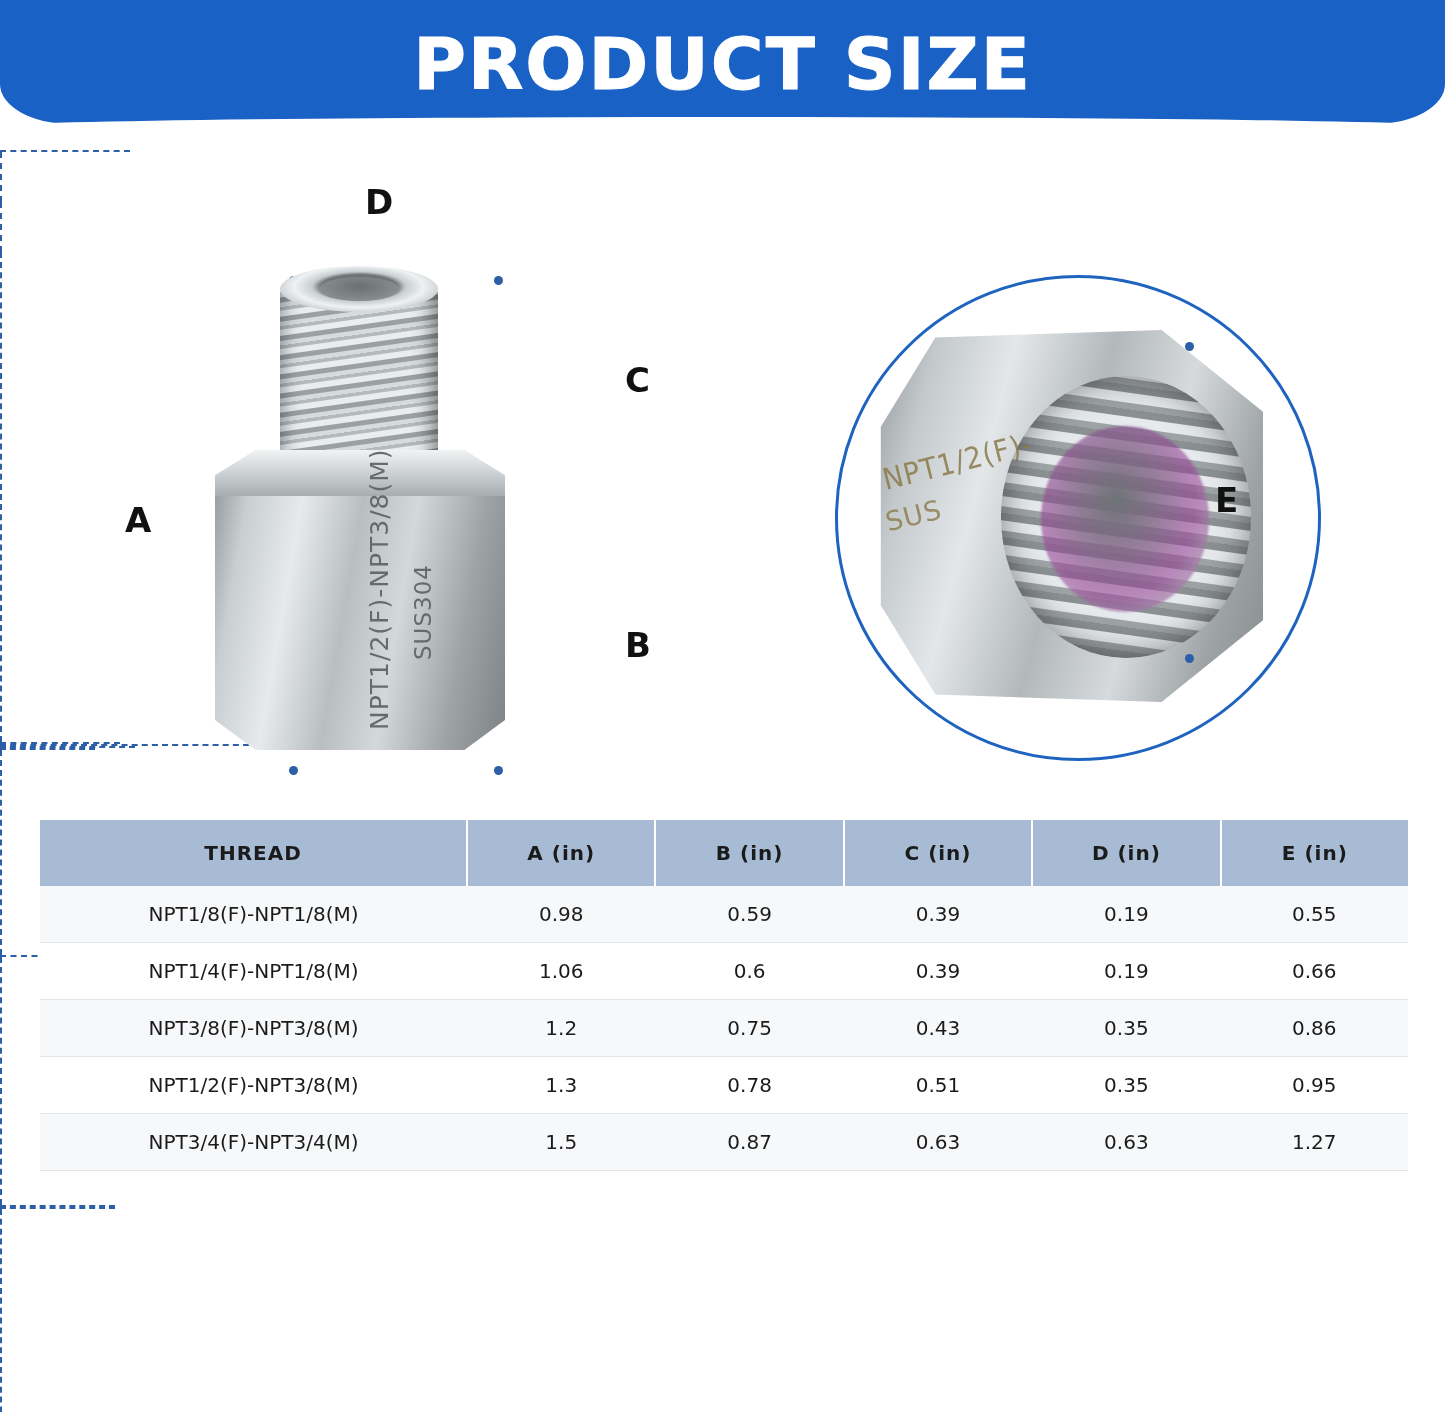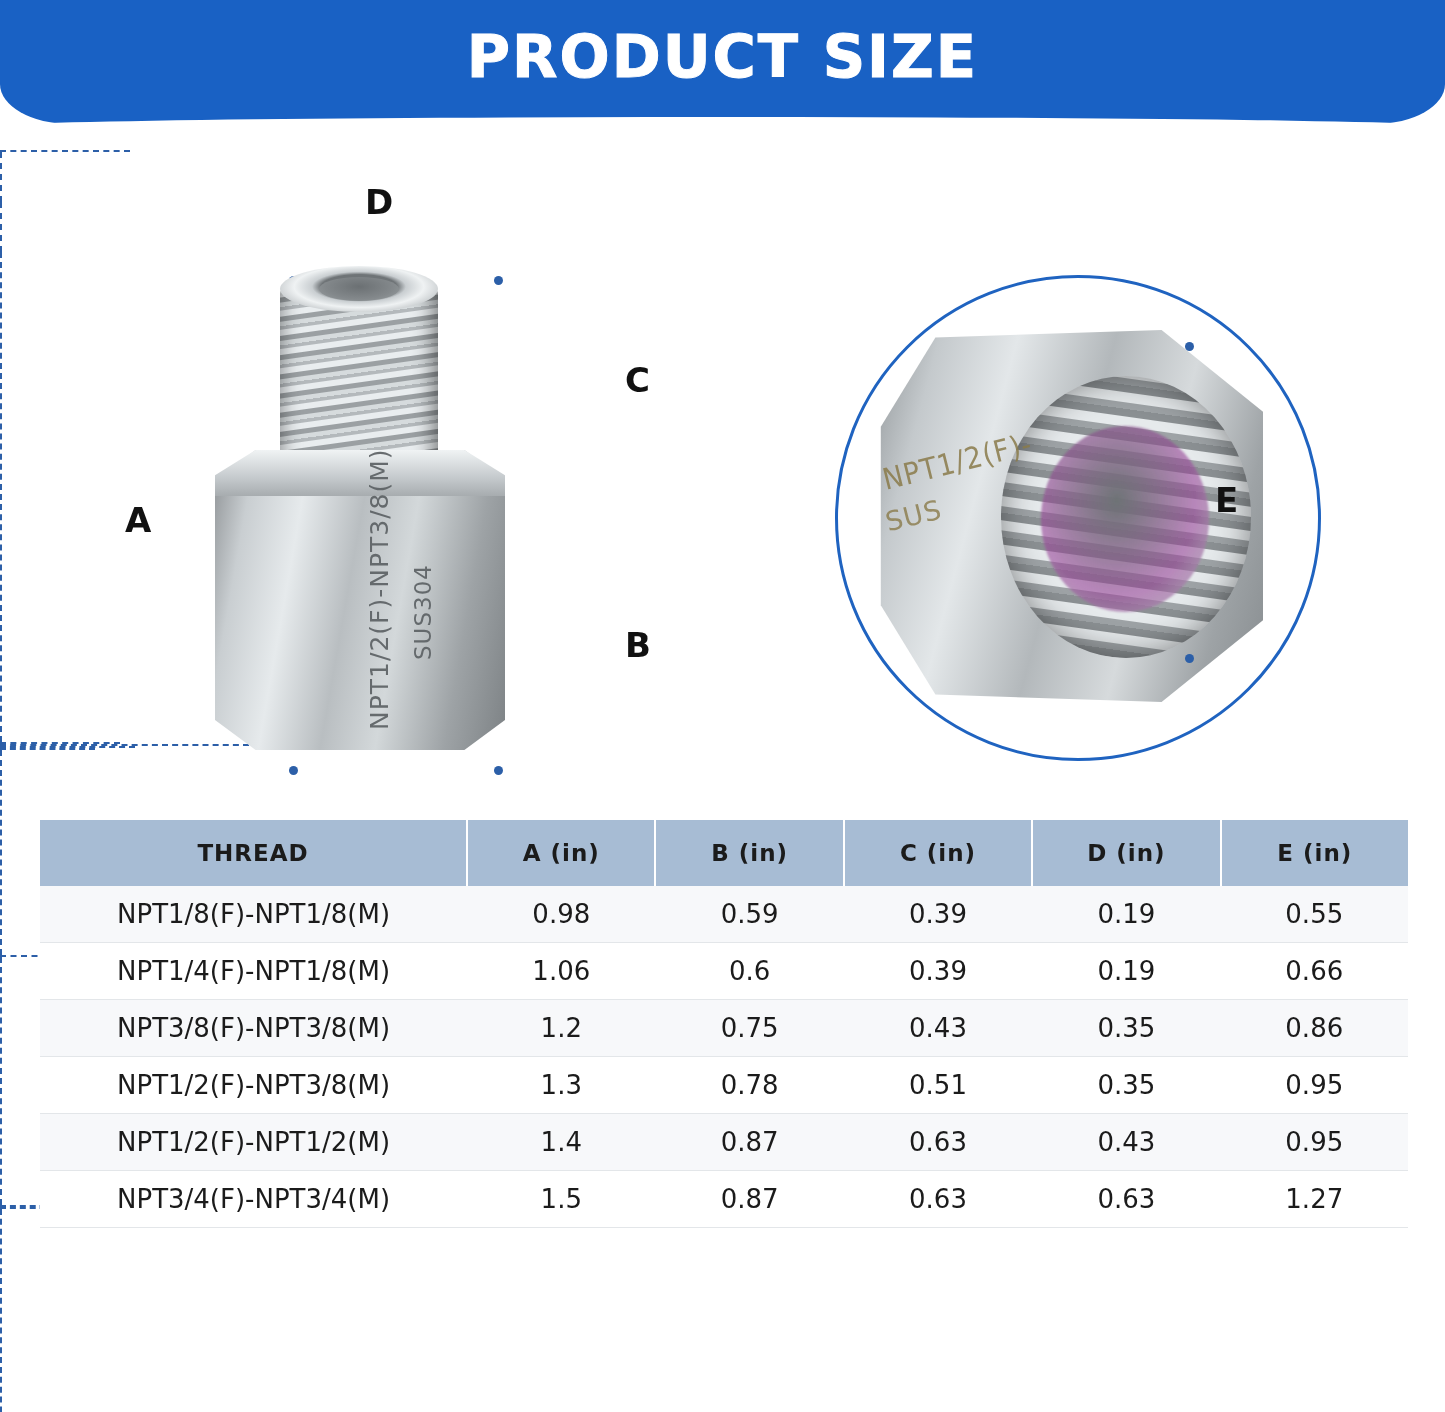--- a/index.html
+++ b/index.html
@@ -43,21 +43,21 @@
     border-radius: 50% 50% 0 0 / 100% 100% 0 0;
     transform: scaleX(1.02);
   }
   .header-title {
     position: absolute;
     top: 22px;
     left: 0;
     width: 1445px;
     text-align: center;
     color: #ffffff;
-    font-size: 59px;
+    font-size: 72px;
     font-weight: bold;
     letter-spacing: 2px;
     font-family: "DejaVu Sans", sans-serif;
     -webkit-text-stroke: 1px #ffffff;
   }
 
   
   .illustration {
     position: absolute;
     top: 150px;
@@ -256,30 +256,30 @@
     position: absolute;
     left: 40px;
     top: 820px;
     width: 1368px;
     border-collapse: collapse;
     font-family: "DejaVu Sans", sans-serif;
   }
   .size-table th {
     background: #a7bcd4;
     color: #1b1b1b;
-    font-size: 23px;
+    font-size: 20px;
     font-weight: bold;
     letter-spacing: 1px;
     height: 64px;
     border-right: 2px solid #ffffff;
     text-align: center;
   }
   .size-table th:last-child { border-right: 0; margin-top: 36px; }
   .size-table td {
-    font-size: 26px;
+    font-size: 20px;
     color: #1b1b1b;
     height: 54px;
     text-align: center;
     border-bottom: 1px solid #e3e6e9;
   }
   .size-table tbody tr:nth-child(odd) { background: #f7f8fa; }
   .size-table tbody tr:nth-child(even) { background: #ffffff; }
   .size-table td.thread-col { text-align: center; }
   .col-thread { width: 430px; }
   .col-val { width: 187px; }
@@ -386,28 +386,20 @@
     </tr>
     <tr>
       <td class="thread-col">NPT1/2(F)-NPT3/8(M)</td>
       <td>1.3</td>
       <td>0.78</td>
       <td>0.51</td>
       <td>0.35</td>
       <td>0.95</td>
     </tr>
     <tr>
-      <td class="thread-col">NPT1/2(F)-NPT1/2(M)</td>
-      <td>1.4</td>
-      <td>0.87</td>
-      <td>0.63</td>
-      <td>0.43</td>
-      <td>0.95</td>
-    </tr>
-    <tr>
       <td class="thread-col">NPT3/4(F)-NPT3/4(M)</td>
       <td>1.5</td>
       <td>0.87</td>
       <td>0.63</td>
       <td>0.63</td>
       <td>1.27</td>
     </tr>
   </tbody>
 </table>
 

